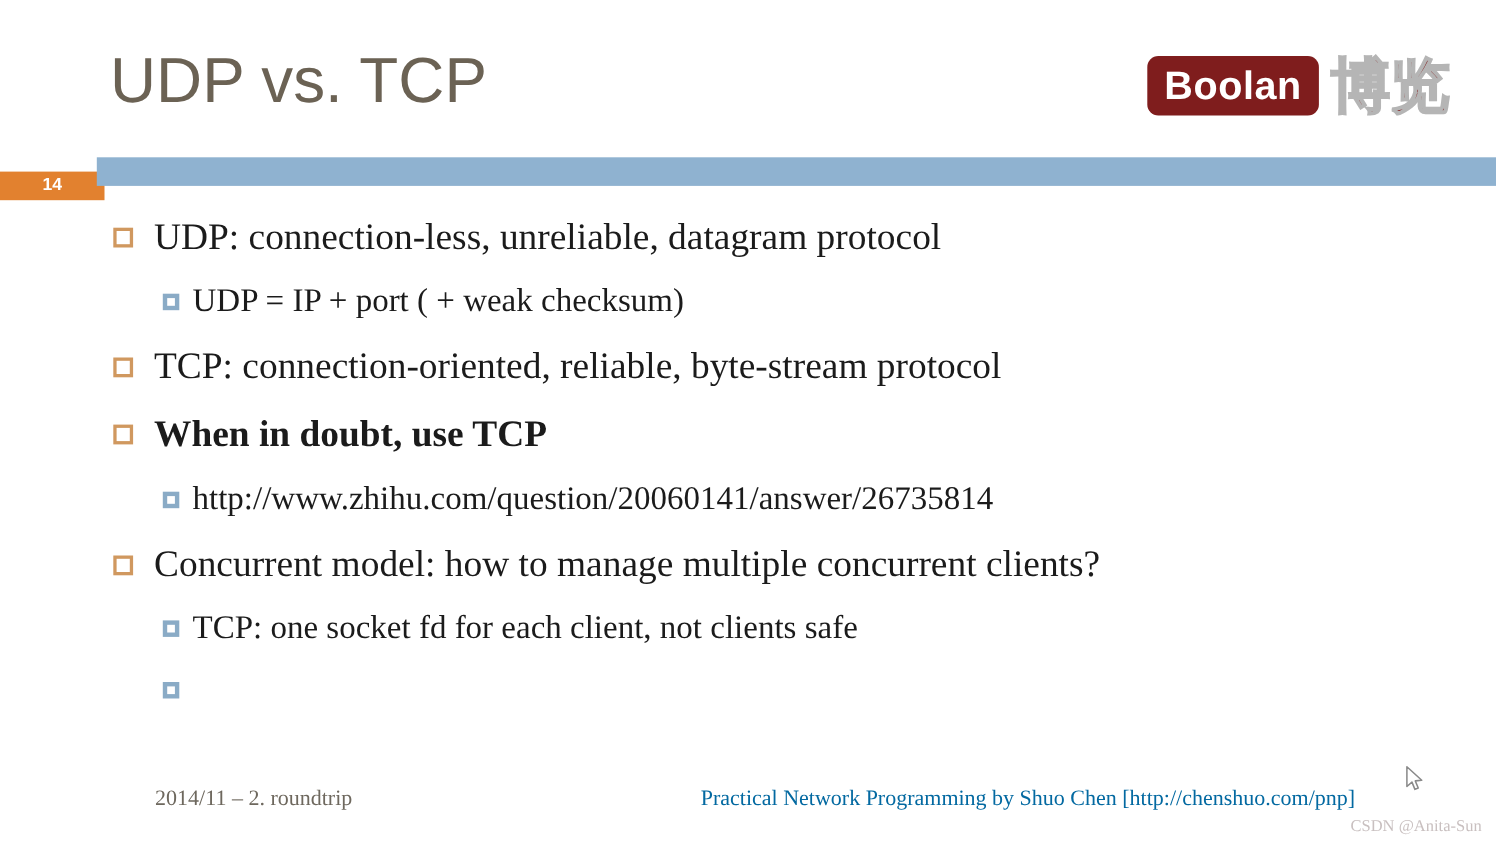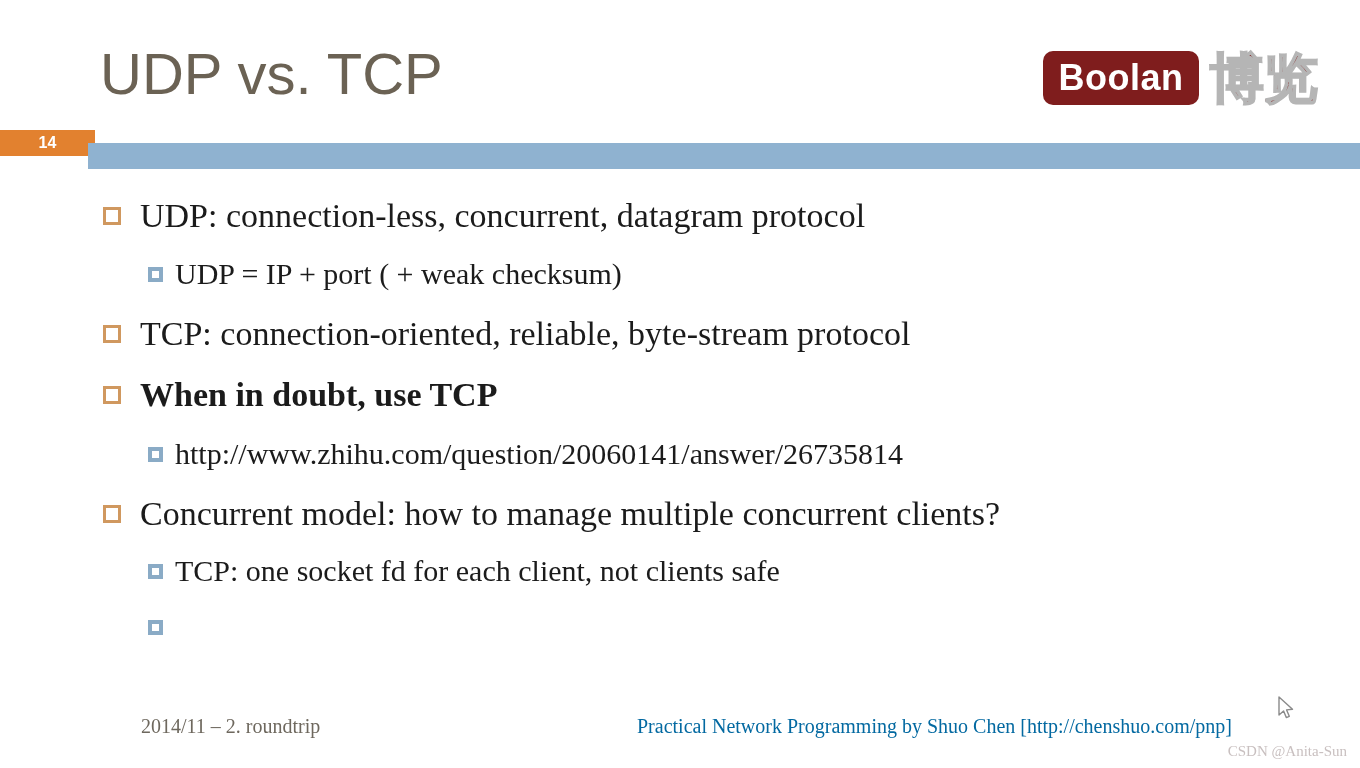--- a/index.html
+++ b/index.html
@@ -33,21 +33,21 @@
     position: absolute; left: 1210px; top: 48px;
     font-family: "Liberation Sans", sans-serif;
     font-weight: bold; font-size: 54px; line-height: 60px;
     color: #7f1d1d;
     -webkit-text-stroke: 2px #b5b5b5;
     text-shadow: 0 0 1px #c0c0c0;
   }
 
   
   .page-badge {
-    position: absolute; left: 0; top: 130px;
+    position: absolute; left: 0; top: 156px;
     width: 95px; height: 26px;
     background: #e2812f;
     display: flex; align-items: center; justify-content: center;
     color: #ffffff;
     font-family: "Liberation Sans", sans-serif;
     font-weight: bold; font-size: 16px;
   }
   .divider-bar {
     position: absolute; left: 88px; top: 143px;
     width: 1272px; height: 26px;
@@ -115,21 +115,21 @@
 <div class="logo-badge">
   <span class="logo-text">Boolan</span>
 </div>
 <div class="logo-cn">博览</div>
 
 <div class="page-badge">14</div>
 <div class="divider-bar"></div>
 
 <div class="row l1 r1">
   <span class="b1"></span>
-  <span>UDP: connection-less, concurrent, datagram protocol</span>
+  <span>UDP: connection-less, unreliable, datagram protocol</span>
 </div>
 <div class="row l2 r2">
   <span class="b2"></span>
   <span>UDP = IP + port ( + weak checksum)</span>
 </div>
 <div class="row l1 r3">
   <span class="b1"></span>
   <span>TCP: connection-oriented, reliable, byte-stream protocol</span>
 </div>
 <div class="row l1 bold r4">

